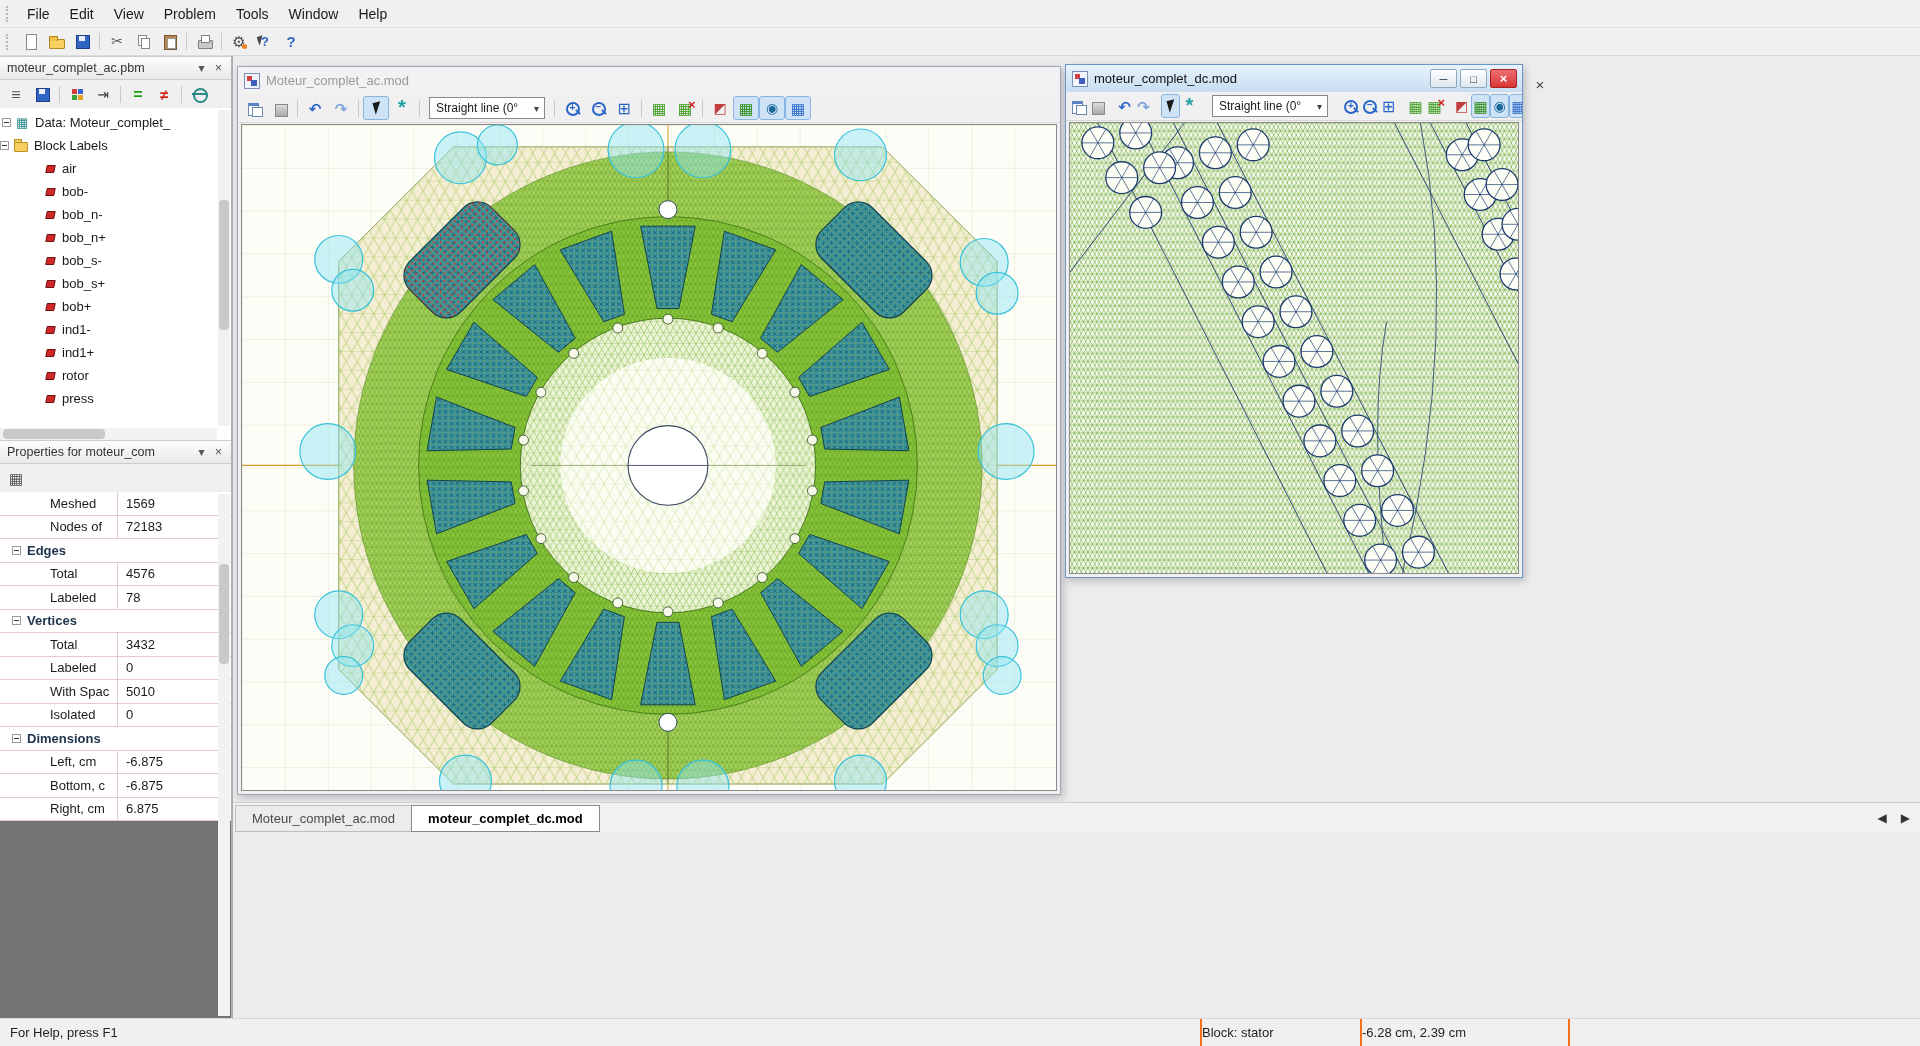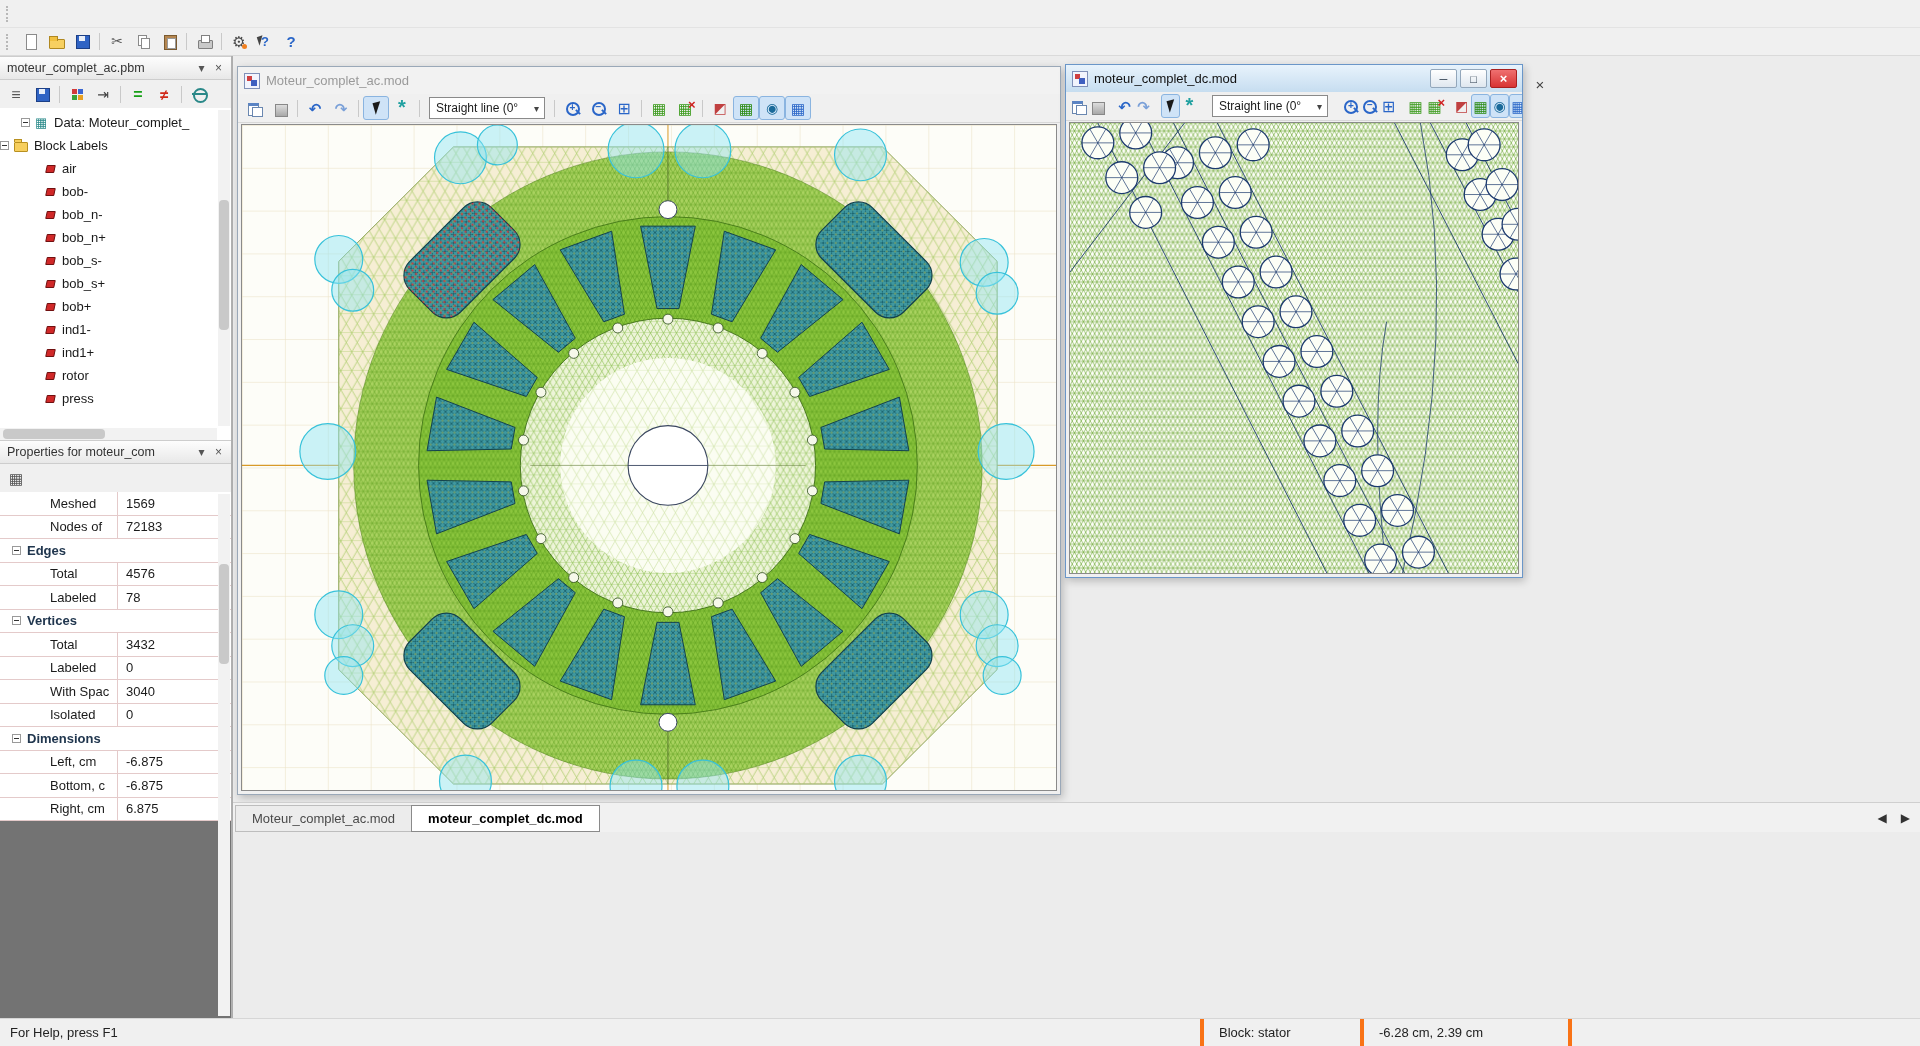--- a/index.html
+++ b/index.html
@@ -66,21 +66,21 @@
   
   .sidebar{position:absolute;left:0;top:56px;width:232px;bottom:28px;background:#f0f0f0;border-right:1px solid #b0b0b0;overflow:hidden}
   .panel-header{position:absolute;left:0;right:0;height:24px;display:flex;align-items:center;background:linear-gradient(#fdfdfd,#e8e8e8);border-top:1px solid #cdcdcd;border-bottom:1px solid #cdcdcd;padding:0 4px 0 7px;font-size:12.5px;color:#333;white-space:nowrap}
   .ph-title{overflow:hidden;text-overflow:ellipsis}
   .spacer{flex:1}
   .ph-btn{width:17px;text-align:center;color:#555;font-size:12px;flex:none}
   .sb-toolbar{position:absolute;left:0;right:0;height:28px;display:flex;align-items:center;padding-left:3px;background:#f0f0f0}
   .tree-wrap{position:absolute;left:0;right:0;top:52px;height:332px;background:#fff;overflow:hidden}
   .tree-rows{padding-top:3px}
   .tree-row{display:flex;align-items:center;height:23px;white-space:nowrap;font-size:13px}
-  .tree-row.root{padding-left:21px}
+  .tree-row.root{padding-left:2px}
   .tree-row.group{}
   .tree-row.item{padding-left:46px}
   .tree-row.selected .tree-label{font-weight:normal}
   .exp{width:9px;height:9px;border:1px solid #9a9a9a;background:#fff;position:relative;margin-right:5px;flex:none}
   .exp::before{content:"";position:absolute;left:1px;right:1px;top:3px;height:1px;background:#333}
   .table-icon{width:15px;margin-right:4px;color:#2a8a8a;font-size:13px}
   .table-icon::before{content:"▦"}
   .folder-icon{width:14px;height:10px;background:#f7cf5e;border:1px solid #b89020;border-radius:1px;position:relative;margin:2px 6px 0 0;flex:none}
   .folder-icon::before{content:"";position:absolute;left:-1px;top:-4px;width:6px;height:2px;background:#f7cf5e;border:1px solid #b89020;border-bottom:none}
   .tag-icon{width:9px;height:8px;background:#d02828;border:1px solid #701010;border-radius:1px;margin-right:7px;transform:skewX(-12deg);flex:none}
@@ -130,27 +130,36 @@
   
   .doc-tabbar{position:absolute;left:0;right:0;top:746px;height:30px;background:#f1f1f1;border-top:1px solid #cfcfcf;display:flex;align-items:center;padding-left:2px}
   .doc-tabs{display:flex;align-items:flex-end;height:100%}
   .doc-tab{height:27px;line-height:25px;padding:0 16px;font-size:13px;border:1px solid #bdbdbd;background:#ececec;color:#4a4a4a;margin-right:-1px}
   .doc-tab.active{background:#fff;border-color:#8a8a8a;font-weight:bold;color:#000}
   .tab-arrows{margin-left:auto;margin-right:10px;display:flex;gap:14px;color:#333;font-size:12px}
 
   
   .statusbar{position:absolute;left:0;right:0;bottom:0;height:28px;background:#f0f0f0;border-top:1px solid #d6d6d6;display:flex;align-items:center;font-size:13px;color:#222}
   .status-help{padding-left:10px}
-  .status-seg{border-left:4px solid #f97316;height:100%;display:flex;align-items:center;padding:0 15px}
+  .status-seg{border-left:2px solid #f97316;height:100%;display:flex;align-items:center;padding:0 0}
 </style>
 </head>
 <body>
 
 <div class="menu-bar">
   <div class="grip"></div>
+  <div class="menu-items" id="menu-items">
+      <div class="menu-item">File</div>
+      <div class="menu-item">Edit</div>
+      <div class="menu-item">View</div>
+      <div class="menu-item">Problem</div>
+      <div class="menu-item">Tools</div>
+      <div class="menu-item">Window</div>
+      <div class="menu-item">Help</div>
+    </div>
 </div>
 
 <div class="toolbar">
   <div class="grip"></div>
   <div class="tb-items" id="main-tb">
       <div class="tb-btn">
         <span class="icn icn-new-document"></span>
       </div>
       <div class="tb-btn">
         <span class="icn icn-open-folder"></span>
@@ -326,21 +335,21 @@
         <div class="prop-row">
           <span class="prop-label">Total</span>
           <span class="prop-value">3432</span>
         </div>
         <div class="prop-row">
           <span class="prop-label">Labeled</span>
           <span class="prop-value">0</span>
         </div>
         <div class="prop-row">
           <span class="prop-label">With Spac</span>
-          <span class="prop-value">3040</span>
+          <span class="prop-value">5010</span>
         </div>
         <div class="prop-row">
           <span class="prop-label">Isolated</span>
           <span class="prop-value">0</span>
         </div>
         <div class="prop-row group">
           <span class="exp"></span>
           <span class="prop-group-label">Dimensions</span>
         </div>
         <div class="prop-row">

